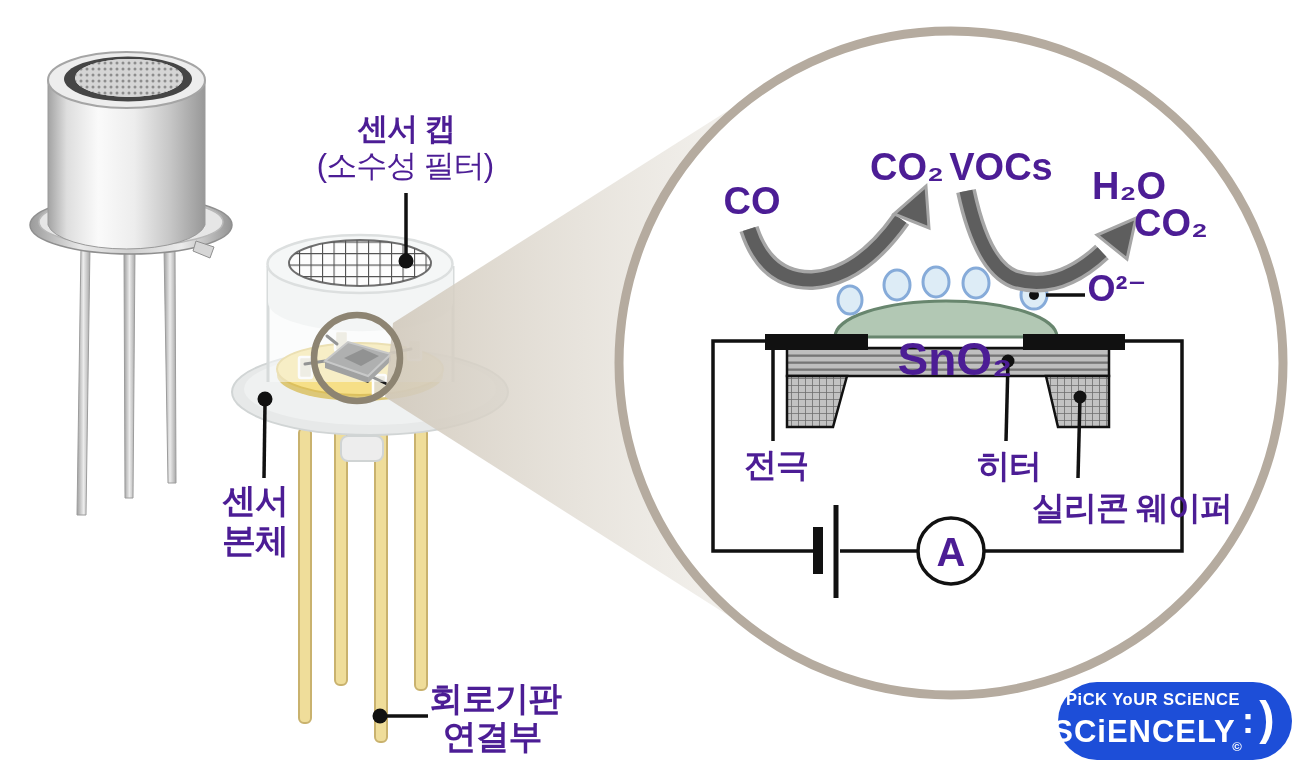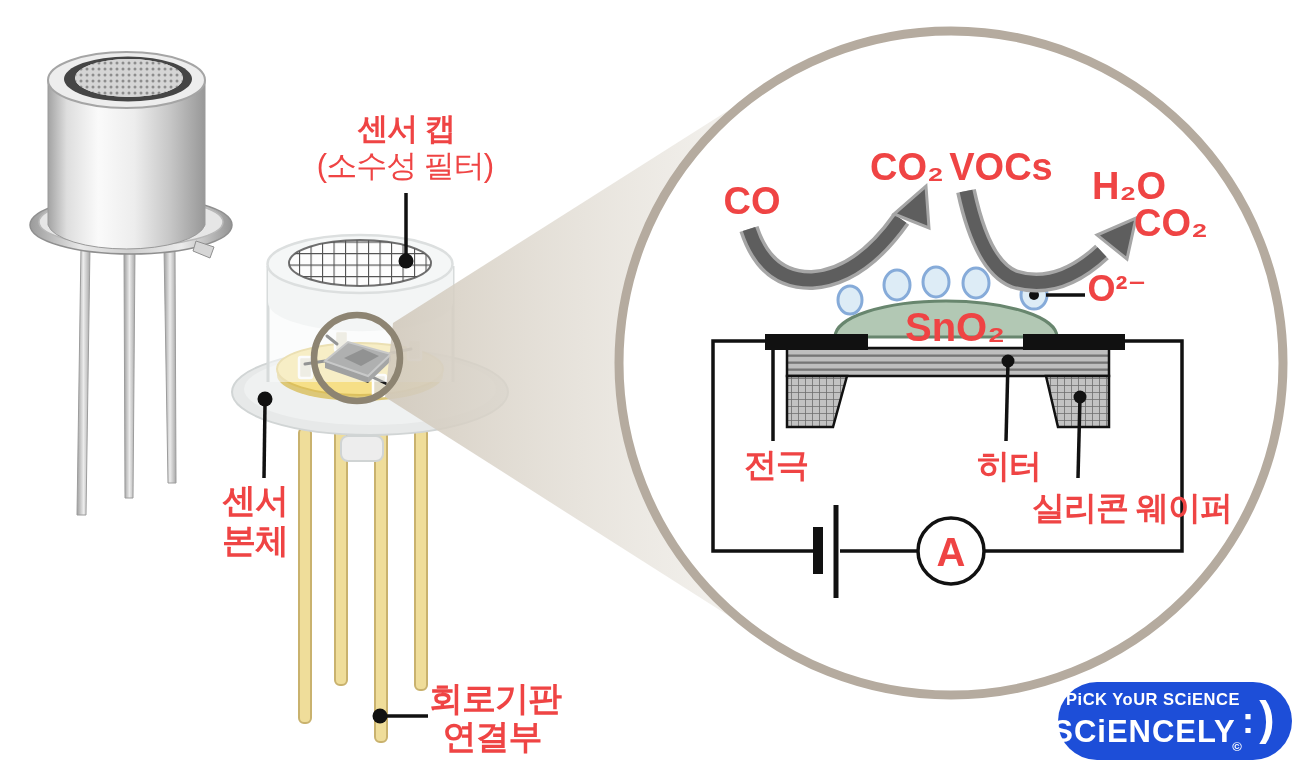--- a/index.html
+++ b/index.html
@@ -3,30 +3,30 @@
 <meta charset="utf-8">
 <style>
   html,body { margin:0; padding:0; background:#ffffff; }
   .canvas {
     position:relative; width:1308px; height:781px; background:#ffffff;
     overflow:hidden; font-family:"Liberation Sans","DejaVu Sans",sans-serif;
   }
   .scene { position:absolute; left:0; top:0; width:1308px; height:781px; }
   .lbl {
     position:absolute; transform:translate(-50%,-50%);
-    color:#ef4444; font-weight:700; white-space:nowrap; text-align:center;
+    color:#4c1d95; font-weight:700; white-space:nowrap; text-align:center;
     line-height:1.1;
   }
   .k34 { font-size:34px; letter-spacing:-1px; }
   .k33 { font-size:33px; letter-spacing:-1px; }
   .k31 { font-size:31px; letter-spacing:-1px; }
   .k27 { font-size:31px; font-weight:400; letter-spacing:-1px; }
   .gas  { font-size:38px; }
   .oion { font-size:36px; }
-  .sno  { font-size:40px; }
+  .sno  { font-size:46px;margin-top:32px; }
   .amp  { font-size:40px; }
   .wm { color:#ffffff; font-weight:700; }
   .wm-pill {
     position:absolute; left:1058px; top:682px; width:234px; height:78px;
     background:#1d4ed8; border-radius:39px;
   }
   .wm-tag    { font-size:16.5px; letter-spacing:0.5px; }
   .wm-brand  { font-size:31px; letter-spacing:1px; }
   .wm-copy   { font-size:13px; }
   .wm-colon  { font-size:36px; }

